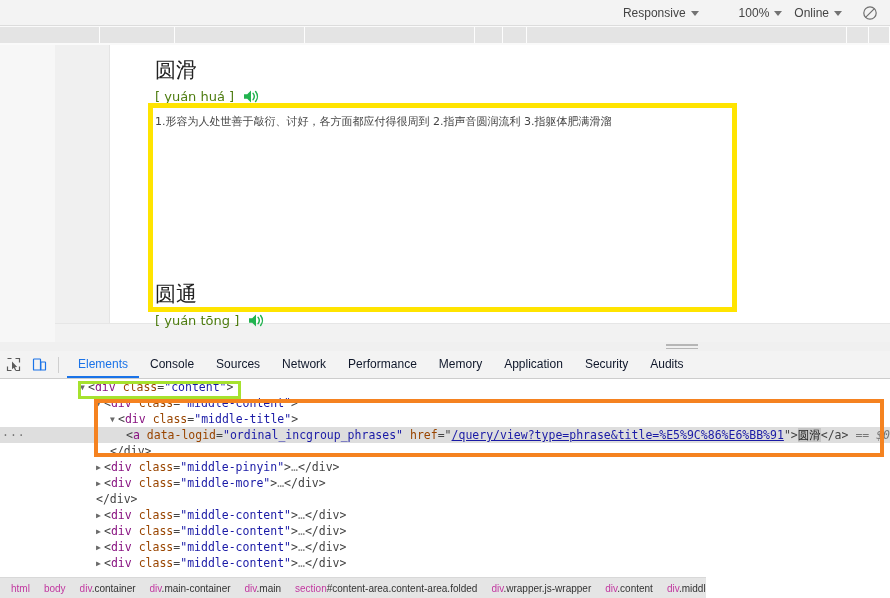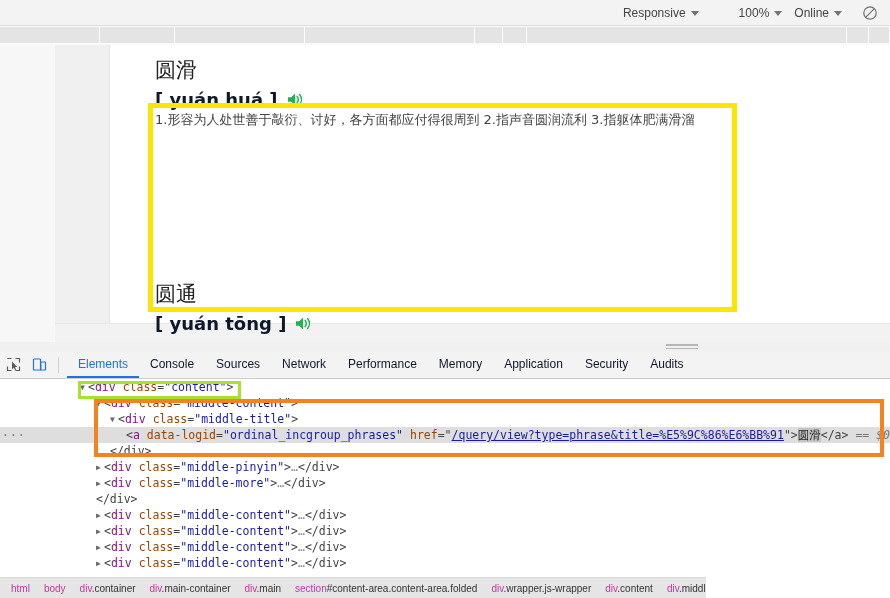--- a/index.html
+++ b/index.html
@@ -108,27 +108,26 @@
   .entry { position: absolute; left: 155px; }
   .entry-title {
     font-size: 21px; color: #222; line-height: 1.25;
     font-family: "DejaVu Sans", "Liberation Sans", sans-serif;
   }
   .entry-pinyin-row {
     display: flex; align-items: center; gap: 9px;
     margin-top: 6px;
   }
   .entry-pinyin {
-    font-size: 18px; color: #0f172a;
+    font-size: 13px; color: #4d7c0f;
     font-family: "DejaVu Sans", "Liberation Sans", sans-serif;
-    font-weight: bold;
   }
   .spk { width: 18px; height: 15px; display: block; }
   .entry-def {
-    margin-top: 0; font-size: 13px; color: #444; line-height: 1.5;
+    margin-top: 10px; font-size: 11px; color: #444; line-height: 1.5;
     white-space: nowrap;
     font-family: "DejaVu Sans", "Liberation Sans", sans-serif;
   }
 
   
   #splitter {
     position: absolute; left: 0; top: 342px; width: 890px; height: 9px;
     background: #f0f0f0;
     border-bottom: 1px solid #cfcfcf;
   }

